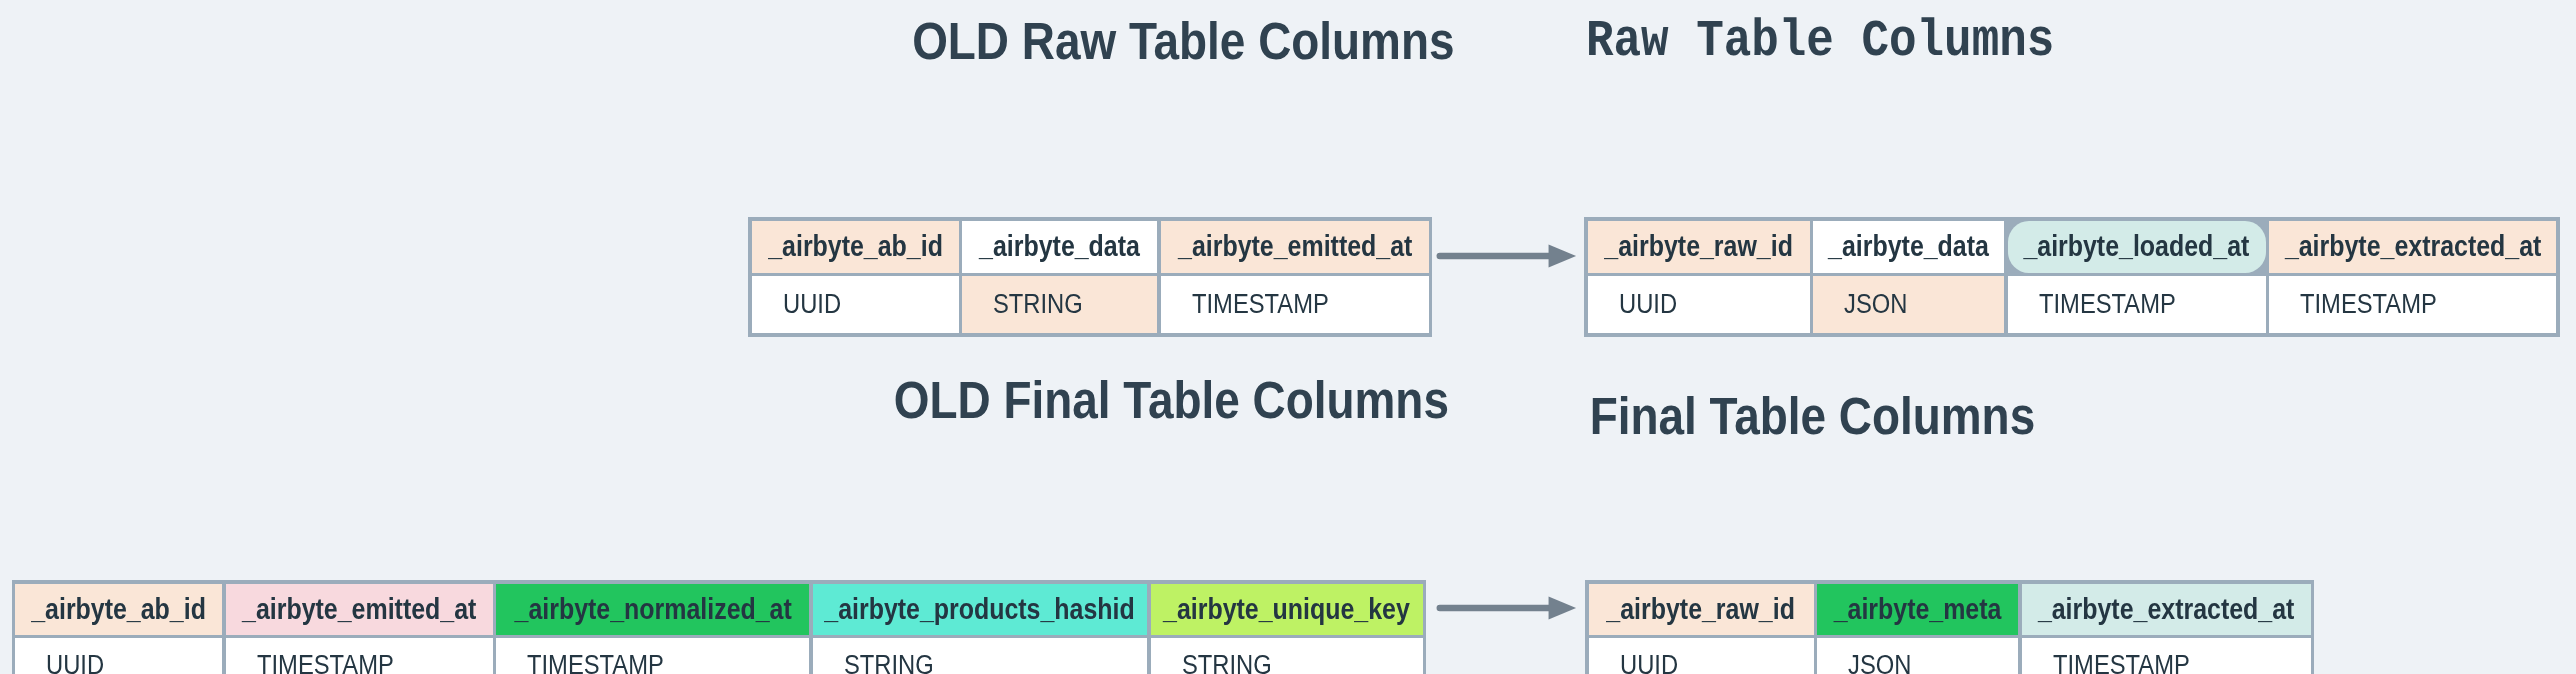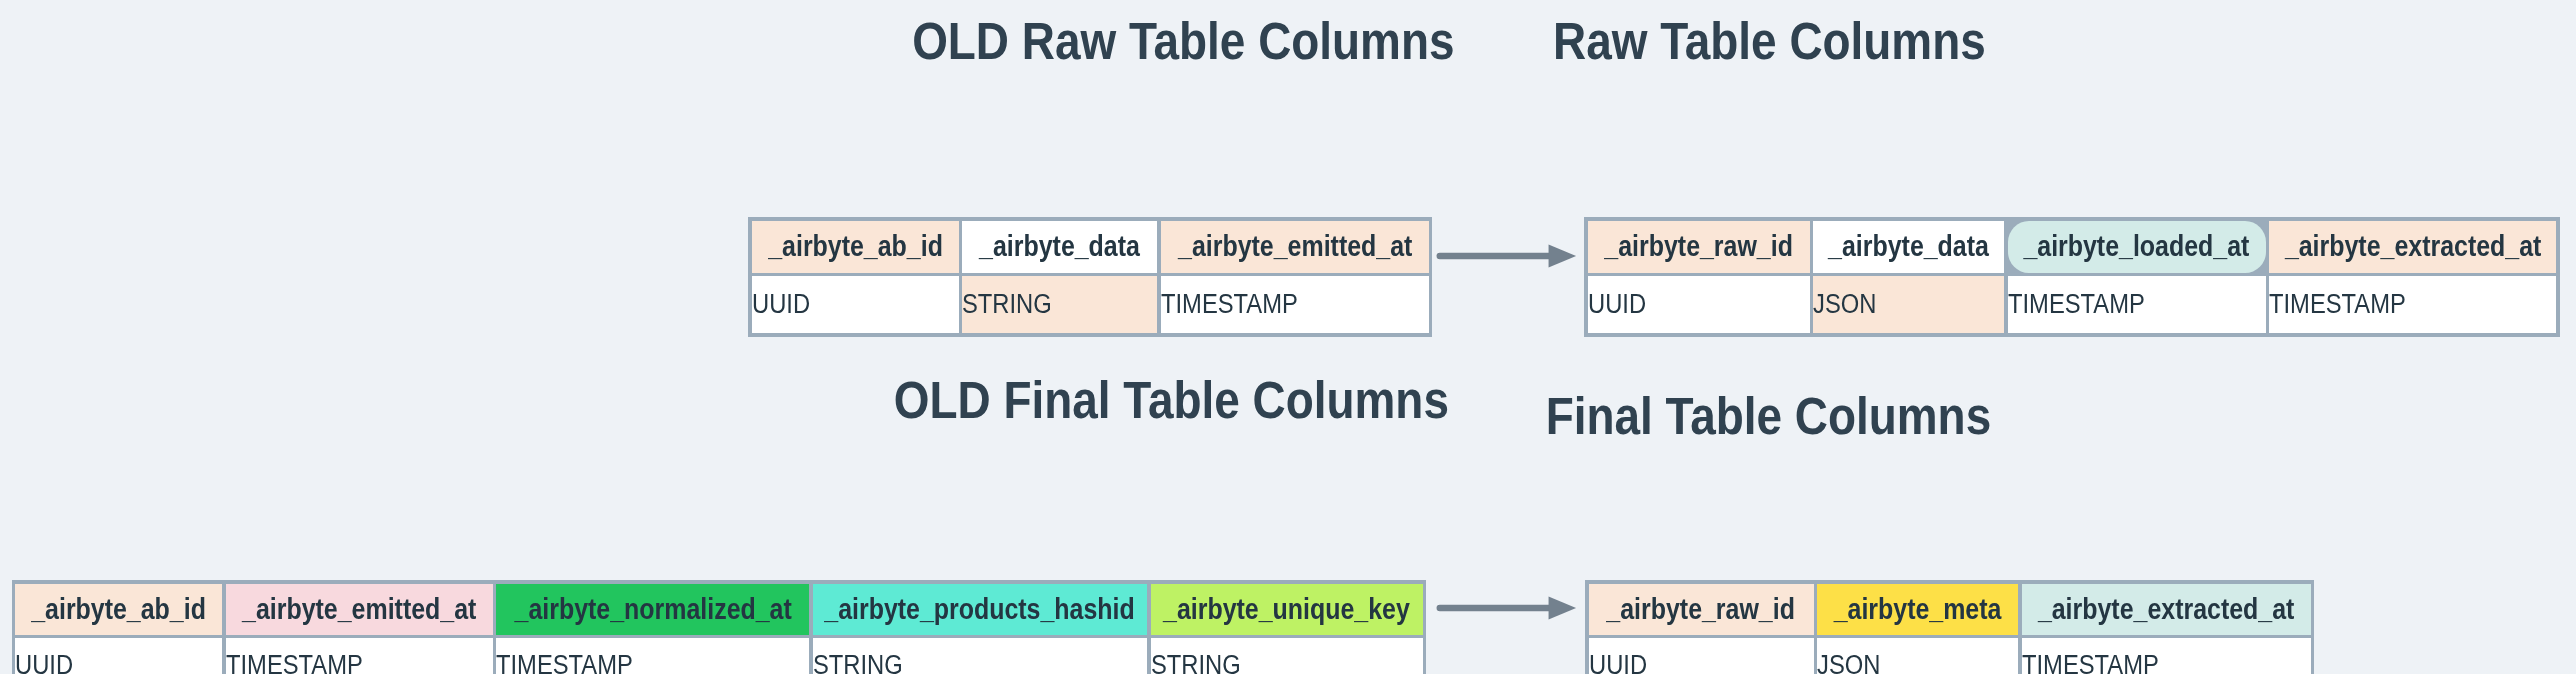--- a/index.html
+++ b/index.html
@@ -9,53 +9,54 @@
     position: relative;
     overflow: hidden;
     font-family: "Liberation Sans", "DejaVu Sans", sans-serif;
     color: var(--c-text, #243642);
   }
   .title {
     position: absolute;
     font-size: 51px;
     font-weight: bold;
     color: var(--c-title, #304250);
+    text-align: center;
     white-space: nowrap;
     line-height: 1.0;
   }
   .title > span { display: inline-block; transform: scaleX(0.9); transform-origin: center; }
   .tbl {
     position: absolute;
     display: grid;
     gap: 3.6px;
     padding: 3.6px;
     background: var(--c-border, #9bacbb);
     margin-top: 33px;
   }
   .cell {
     display: flex;
     align-items: center;
     background: #ffffff;
     white-space: nowrap;
     overflow: visible;
   }
   .hcell { justify-content: center; font-weight: bold; font-size: 29px; }
-  .vcell { justify-content: flex-start; font-size: 27px; }
+  .vcell { justify-content: flex-start; padding-left: 31px; font-size: 27px; }
   .hcell > span { display: inline-block; transform: scaleX(0.86); transform-origin: center; }
   .vcell > span { display: inline-block; transform: scaleX(0.88); transform-origin: left center; }
   .arrow { position: absolute; color: var(--c-arrow, #73818e); line-height: 0; }
 
   
   #tbl-old-raw   { left: 748px; top: 184px; grid-template-columns: 207px 195px 268px; grid-template-rows: 52px 57px; }
   #tbl-raw       { left: 1584px; top: 184px; grid-template-columns: 222px 191px 258px 287px; grid-template-rows: 52px 57px; }
   #tbl-old-final { left: 11.6px;   top: 547px; grid-template-columns: 207px 267px 313px 334px 272px; grid-template-rows: 51px 55px; }
   #tbl-final     { left: 1585px; top: 547px; grid-template-columns: 225px 201px 289px; grid-template-rows: 51px 55px; }
 
   #title-old-raw   { left: 882px; top: 16px;  width: 582px; }
-  #title-raw       { left: 1529px; top: 16px;  width: 582px; }
+  #title-raw       { left: 1529px; top: 16px;  width: 582px; font-family: Liberation Mono, monospace; }
   #title-old-final { left: 863px; top: 375px; width: 582px; text-decoration: underline; }
   #title-final     { left: 1521px; top: 391px; width: 582px; }
 
   #arrow-raw   { left: 1434px; top: 240px; }
   #arrow-final { left: 1434px; top: 592px; }
 </style>
 </head>
 <body>
 
 <div class="title" id="title-old-raw"><span>OLD Raw Table Columns</span></div>
@@ -155,21 +156,21 @@
   <svg width="145" height="32" viewBox="0 0 200 44" aria-hidden="true">
     <line x1="8" y1="22" x2="162" y2="22" stroke="currentColor" stroke-width="9" stroke-linecap="round"></line>
     <path d="M158 6 L196 22 L158 38 Z" fill="currentColor"></path>
   </svg>
 </div>
 
 <div class="tbl" id="tbl-final">
   <div class="cell hcell" style="background: rgb(250, 230, 215);">
       <span>_airbyte_raw_id</span>
     </div>
-  <div class="cell hcell" style="background: #fde047;">
+  <div class="cell hcell" style="background: #22c55e;">
       <span>_airbyte_meta</span>
     </div>
   <div class="cell hcell" style="background: rgb(211, 235, 232);">
       <span>_airbyte_extracted_at</span>
     </div>
   <div class="cell vcell" style="background: rgb(255, 255, 255);">
       <span>UUID</span>
     </div>
   <div class="cell vcell" style="background: rgb(255, 255, 255);">
       <span>JSON</span>

